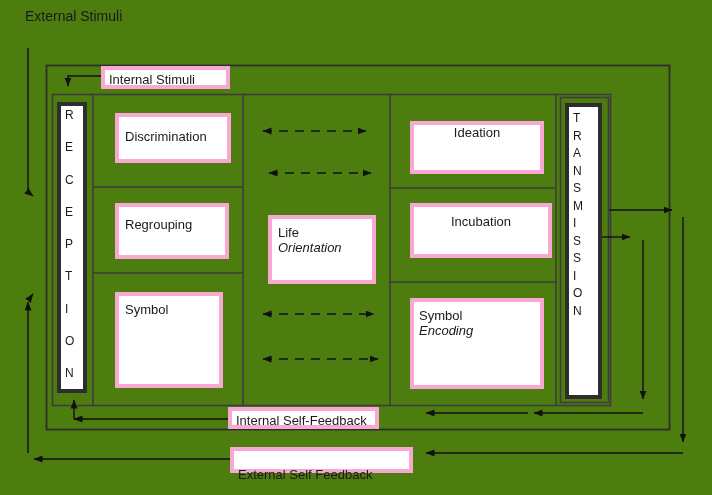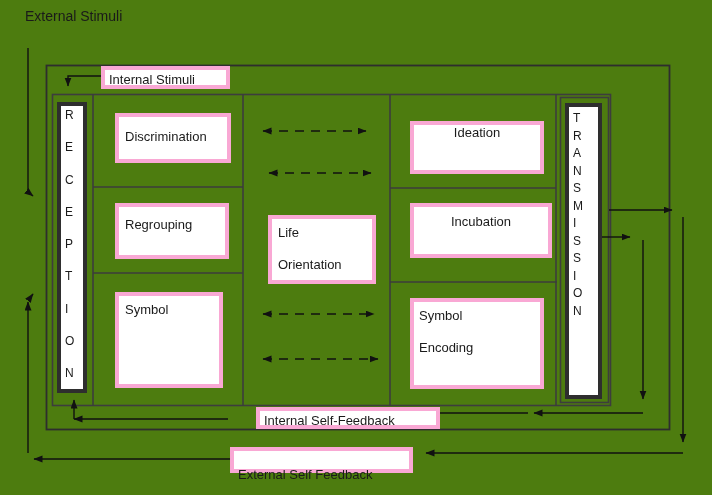--- a/index.html
+++ b/index.html
@@ -4,21 +4,21 @@
 <style>
   html,body{margin:0;padding:0;background:#ffffff;}
   .canvas{position:relative;width:712px;height:495px;background:#4d7c0f;
           font-family:"Liberation Sans",sans-serif;color:#1a1a1a;overflow:hidden;}
   svg.layer{position:absolute;left:0;top:0;width:712px;height:495px;}
   .lbl{position:absolute;font-size:14px;white-space:nowrap;}
   .box{position:absolute;background:#ffffff;border:4px solid #f9a8d4;
        box-sizing:border-box;font-size:13px;line-height:15px;}
   .vstack{display:flex;flex-direction:column;font-size:12px;}
   .vstack span{display:block;}
-  .line2{margin-top:17px;}
+  .line2{font-style:italic;}
   .center{text-align:center;}
 </style>
 </head>
 <body>
 
 <div class="canvas">
 
   <svg class="layer" viewBox="0 0 712 495" fill="none">
     <defs>
       <marker id="ah" markerUnits="userSpaceOnUse" markerWidth="10" markerHeight="8" refX="8.5" refY="3.5" orient="auto-start-reverse">
@@ -122,21 +122,21 @@
     <span>S</span>
     <span>M</span>
     <span>I</span>
     <span>S</span>
     <span>S</span>
     <span>I</span>
     <span>O</span>
     <span>N</span>
   </div>
 
-  <div class="box" style="left:228px;top:407px;width:184px;height:22px;padding:2px 0 0 4px;margin-left:28px;">
+  <div class="box" style="left:228px;top:407px;width:151px;height:22px;padding:2px 0 0 4px;">
     <span>Internal Self-Feedback</span>
   </div>
 
   <div class="box" style="left:230px;top:447px;width:183px;height:26px;padding:16px 0 0 4px;">
     <span>External Self Feedback</span>
   </div>
 
 </div>
 
 </body></html>

